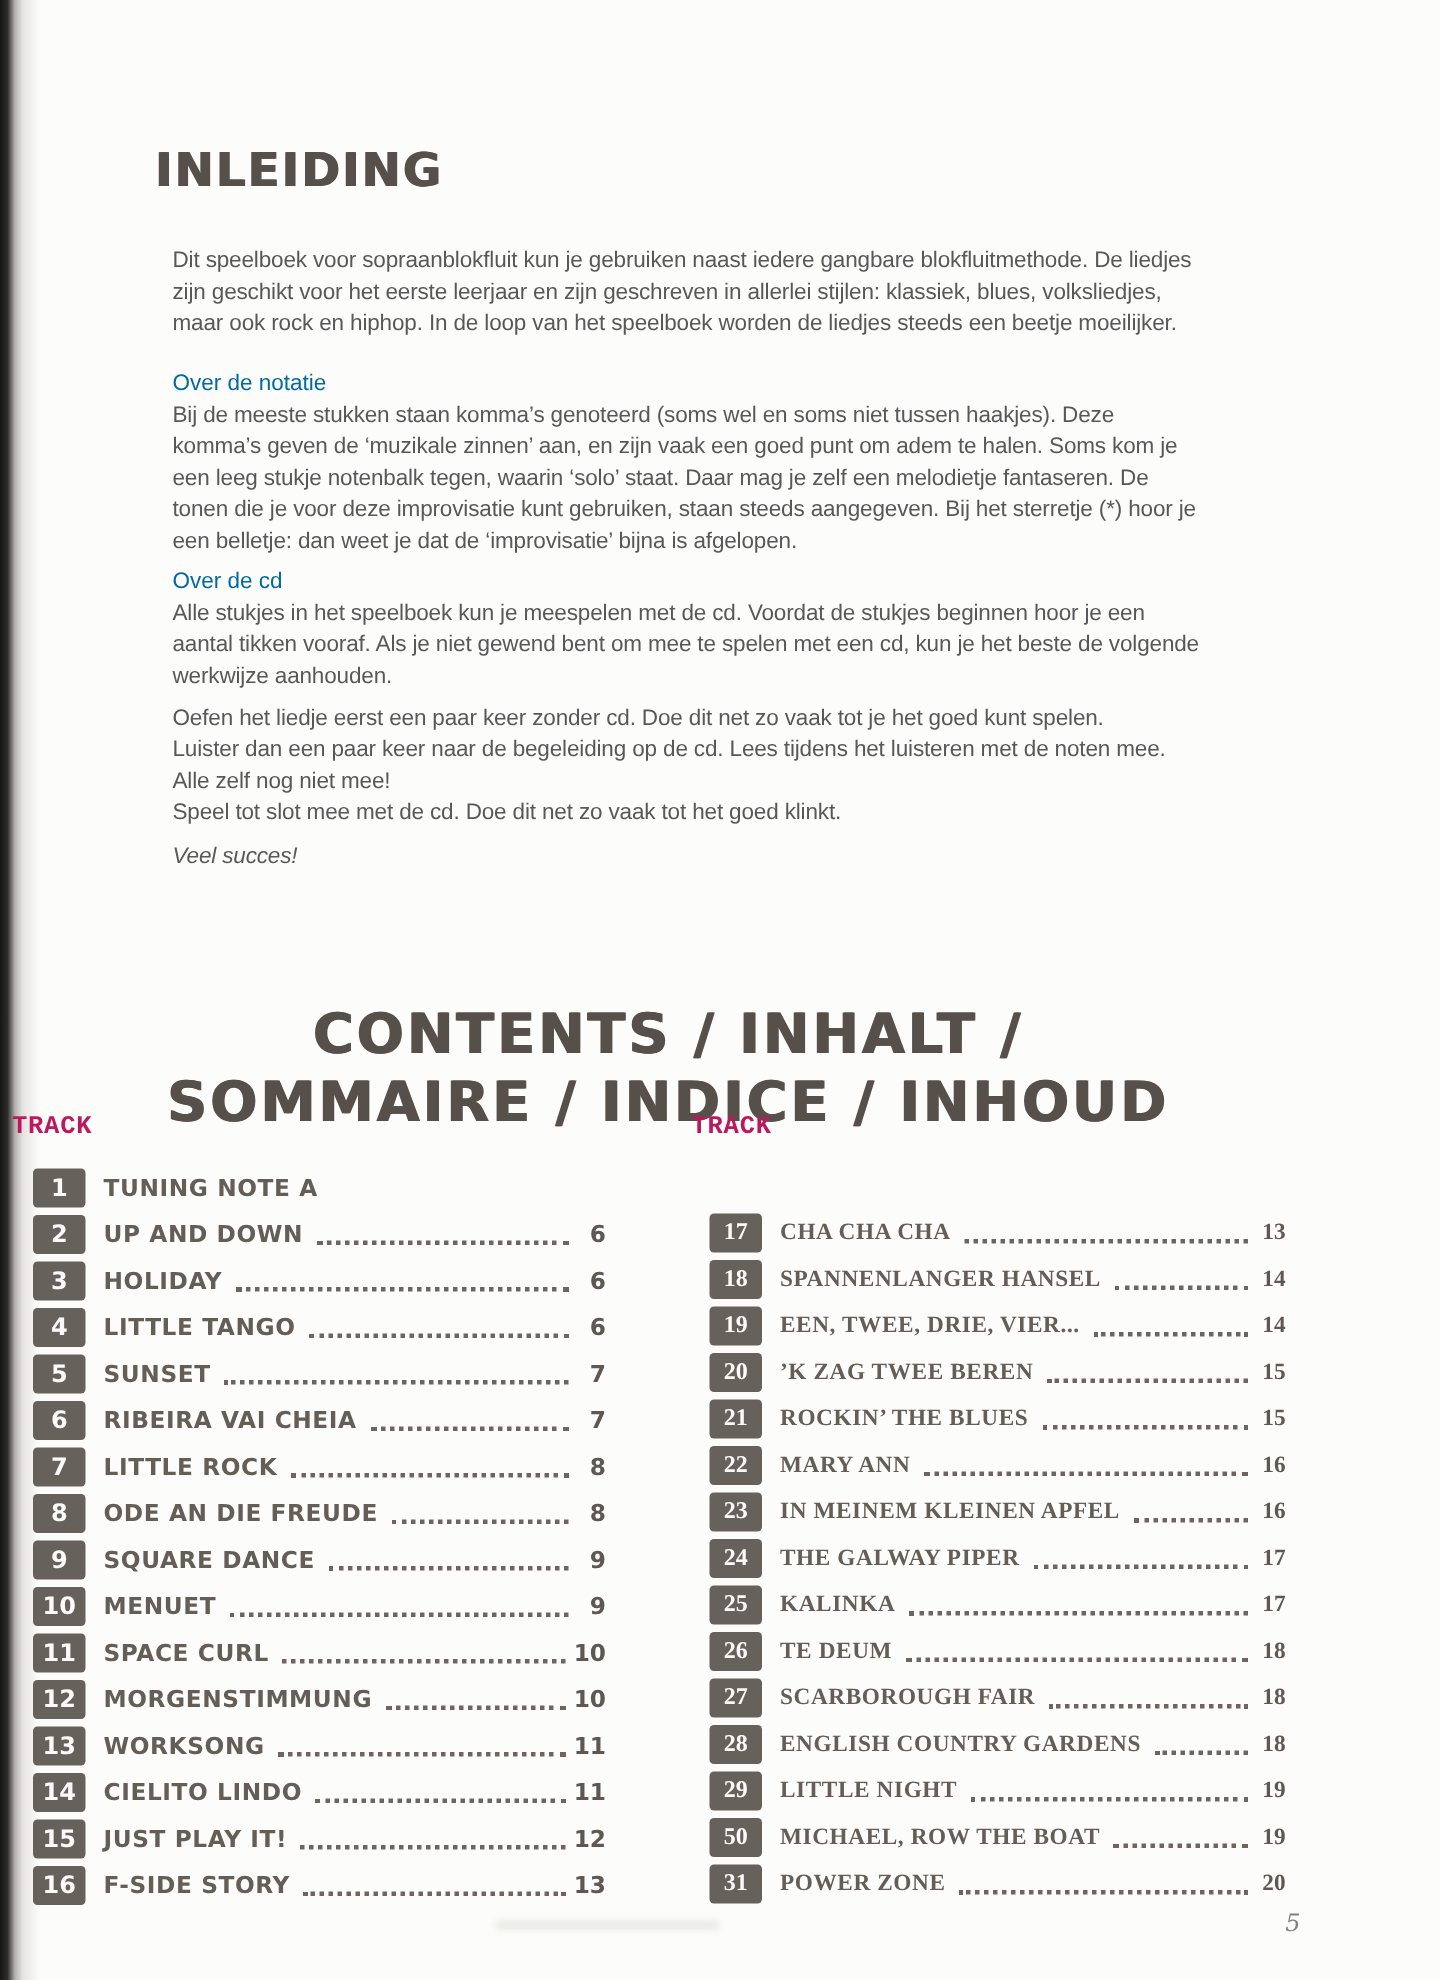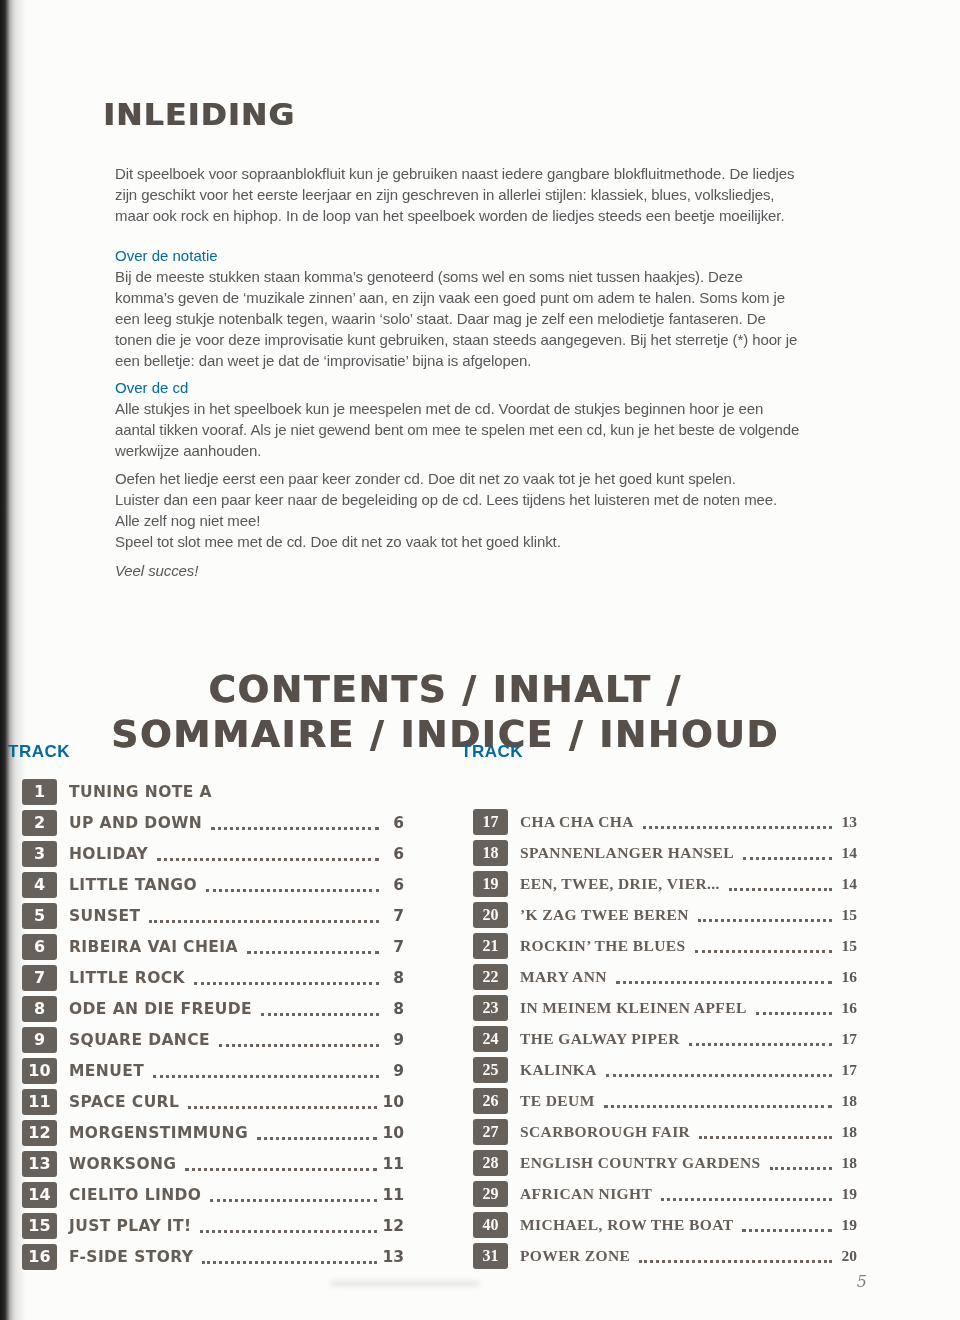--- a/index.html
+++ b/index.html
@@ -48,22 +48,22 @@
     text-align: center; font-size: 37px; line-height: 45px;
     letter-spacing: 2px;
     margin-top: 37px;
   }
   .toc {
     position: absolute; left: 0; top: 742px; right: 0; height: 550px;
     font-family: "DejaVu Sans", sans-serif;
   }
   .track-label {
     position: absolute; top: 0;
-    font-family: Liberation Sans, sans-serif;
-    font-size: 17px; font-weight: bold; letter-spacing: 0.5px; color: #0369a1;
+    font-family: Liberation Mono, monospace;
+    font-size: 17px; font-weight: bold; letter-spacing: 0.5px; color: #be185d;
   }
   .track-label.left  { left: 8px; }
   .track-label.right { left: 461px; }
   .toc-col { position: absolute; display: flex; flex-direction: column; }
   .col-left  { left: 22px;  top: 34px; width: 382px; }
   .col-right { left: 473px; top: 64px; width: 384px; font-family: Liberation Serif, serif; }
   .row { display: flex; align-items: center; height: 31px; }
   .badge {
     flex: 0 0 35px; width: 35px; height: 26px; border-radius: 3px;
     background: #66615b; color: #fbfaf8;
@@ -328,27 +328,27 @@
 
         <div class="row">
           <span class="badge">28</span>
           <span class="ttl">ENGLISH COUNTRY GARDENS</span>
           <span class="leader"></span>
           <span class="pg">18</span>
         </div>
 
         <div class="row">
           <span class="badge">29</span>
-          <span class="ttl">AFRICAN NIGHT</span>
+          <span class="ttl">LITTLE NIGHT</span>
           <span class="leader"></span>
           <span class="pg">19</span>
         </div>
 
         <div class="row">
-          <span class="badge">40</span>
+          <span class="badge">50</span>
           <span class="ttl">MICHAEL, ROW THE BOAT</span>
           <span class="leader"></span>
           <span class="pg">19</span>
         </div>
 
         <div class="row">
           <span class="badge">31</span>
           <span class="ttl">POWER ZONE</span>
           <span class="leader"></span>
           <span class="pg">20</span>

